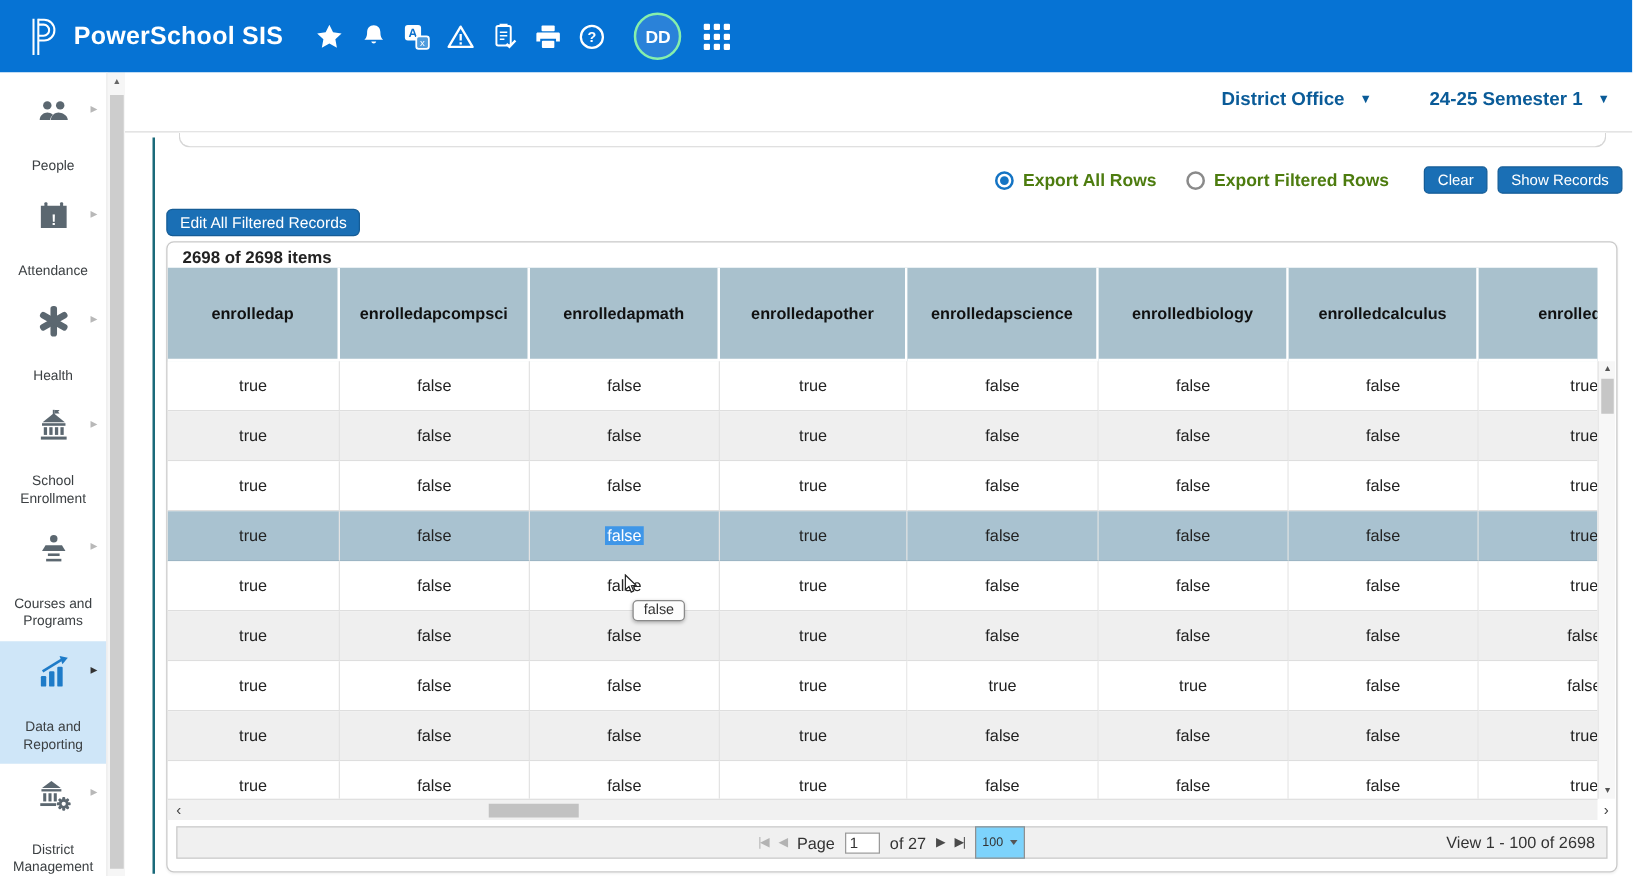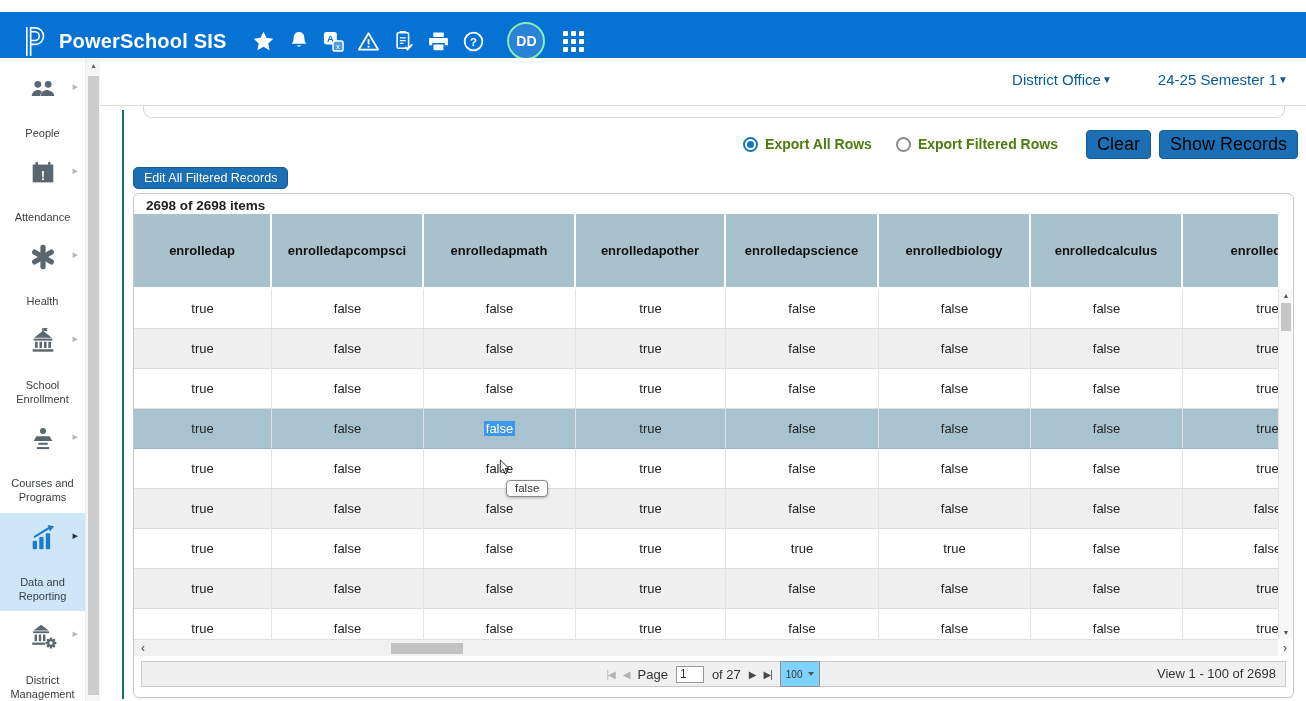--- a/index.html
+++ b/index.html
@@ -1,21 +1,21 @@
 <!DOCTYPE html>
 <html><head>
 <meta charset="utf-8">
 <style>
   * { margin:0; padding:0; box-sizing:border-box; }
   html,body { width:1306px; height:701px; overflow:hidden; }
   body { font-family:"Liberation Sans", sans-serif; background:#fff; position:relative; }
   .screen { position:relative; width:1306px; height:701px; overflow:hidden; background:#fff; }
 
   
-  .topbar { position:absolute; top:12px; left:0; width:1306px; height:58px; background:#0673d4; display:flex; align-items:center; }
+  .topbar { position:absolute; top:0; left:0; width:1306px; height:58px; background:#0673d4; display:flex; align-items:center; }
   .logo-mark { margin-left:22px; flex:0 0 auto; display:flex; align-items:center; }
   .app-title { color:#fff; font-size:20px; font-weight:bold; margin-left:12px; letter-spacing:.2px; }
   .search-wrap { margin-left:auto; position:relative; width:165px; height:29px; flex:0 0 auto; }
   .search-wrap input { width:100%; height:100%; border:none; border-radius:4px; padding:0 30px 0 10px; font-size:14px; color:#333; font-family:"Liberation Sans",sans-serif; outline:none; }
   .search-wrap input::placeholder { color:#8a8a8a; }
   .search-ico { position:absolute; right:6px; top:5px; }
   .topbar-icons { display:flex; align-items:center; margin-left:20px; flex:0 0 auto; }
   .tb-ico { width:35px; height:30px; display:flex; align-items:center; justify-content:center; cursor:pointer; }
   .avatar { width:38px; height:38px; border-radius:50%; background:#2a82d9; border:2px solid #86efac; color:#fff; font-weight:bold; font-size:14px; display:flex; align-items:center; justify-content:center; margin-left:16px; flex:0 0 auto; }
   .waffle { display:grid; grid-template-columns:repeat(3,5px); grid-gap:3px; margin-left:18px; flex:0 0 auto; }
@@ -29,34 +29,34 @@
   .side-chev { position:absolute; right:7px; top:16px; color:#b8b8b8; font-size:11px; }
   .side-item.active .side-chev { color:#333; }
   .side-label { display:block; margin-top:20px; font-size:11px; line-height:1.28; color:#3c4043; }
   .side-scrollbar { position:absolute; left:85px; top:58px; width:15px; bottom:0; background:#f6f6f6; border-left:1px solid #ececec; }
   .side-scroll-up { position:absolute; top:4px; left:0; width:15px; text-align:center; font-size:7px; color:#666; }
   .side-scroll-thumb { position:absolute; top:18px; bottom:6px; left:2px; width:11px; background:#cdcdcd; }
 
   
   .content { position:absolute; left:100px; top:58px; width:1206px; height:643px; background:#fff; }
   .context-bar { display:flex; justify-content:flex-end; gap:46px; padding:13px 18px 0 0; }
-  .ctx-sel { color:#0a5b98; font-size:15px; font-weight:normal; cursor:pointer; display:flex; align-items:center; gap:1px; }
+  .ctx-sel { color:#0a5b98; font-size:15px; font-weight:bold; cursor:pointer; display:flex; align-items:center; gap:12px; }
   .ctx-caret { font-size:10px; }
   .divider { position:absolute; left:0; right:0; top:47px; height:1px; background:#dcdcdc; }
   .panel-stub { position:absolute; left:43px; right:21px; top:48px; height:12px; background:#fff; border:1px solid #d6d6d6; border-top:none; border-radius:0 0 9px 9px; }
   .accent-vline { position:absolute; left:22px; top:52px; bottom:2px; width:2px; background:#1a6a7a; }
 
   
   .export-row { position:absolute; top:74px; left:40px; right:8px; height:24px; display:flex; align-items:center; justify-content:flex-end; }
   .radio { width:15px; height:15px; border-radius:50%; border:2px solid #8a8a8a; background:#fff; display:inline-block; position:relative; flex:0 0 auto; cursor:pointer; }
   .radio.checked { border-color:#1474c4; }
   .radio.checked::after { content:""; position:absolute; left:2px; top:2px; right:2px; bottom:2px; border-radius:50%; background:#1474c4; }
   .radio-label { font-size:14px; font-weight:bold; color:#4d7c0f; margin:0 0 0 7px; }
   .export-gap { width:24px; }
-  .btn-blue { background:#1a6fb5; color:#000000; border:1px solid #155c96; border-radius:4px; font-size:18px; padding:3px 10px; font-family:"Liberation Sans",sans-serif; cursor:pointer; }
+  .btn-blue { background:#1a6fb5; color:#ffffff; border:1px solid #155c96; border-radius:4px; font-size:12px; padding:3px 10px; font-family:"Liberation Sans",sans-serif; cursor:pointer; }
   .btn-clear { margin-left:28px; }
   .btn-show { margin-left:8px; }
 
   .edit-filtered { position:absolute; top:109px; left:33px; background:#1a6fb5; color:#fff; border:1px solid #155c96; border-radius:5px; font-size:12.5px; padding:3px 10px; font-family:"Liberation Sans",sans-serif; cursor:pointer; }
 
   
   .grid-panel { position:absolute; left:33px; right:12px; top:135px; bottom:3px; background:#fff; border:1px solid #c9c9c9; border-radius:6px; box-shadow:0 1px 2px rgba(0,0,0,.06); overflow:hidden; }
   .items-bar { height:20px; padding:4px 12px 0; font-size:13.5px; font-weight:bold; color:#222; }
   .table-viewport { position:relative; height:425px; overflow:hidden; margin-right:15px; }
   table.records { border-collapse:separate; border-spacing:0; table-layout:fixed; width:1219px; }

